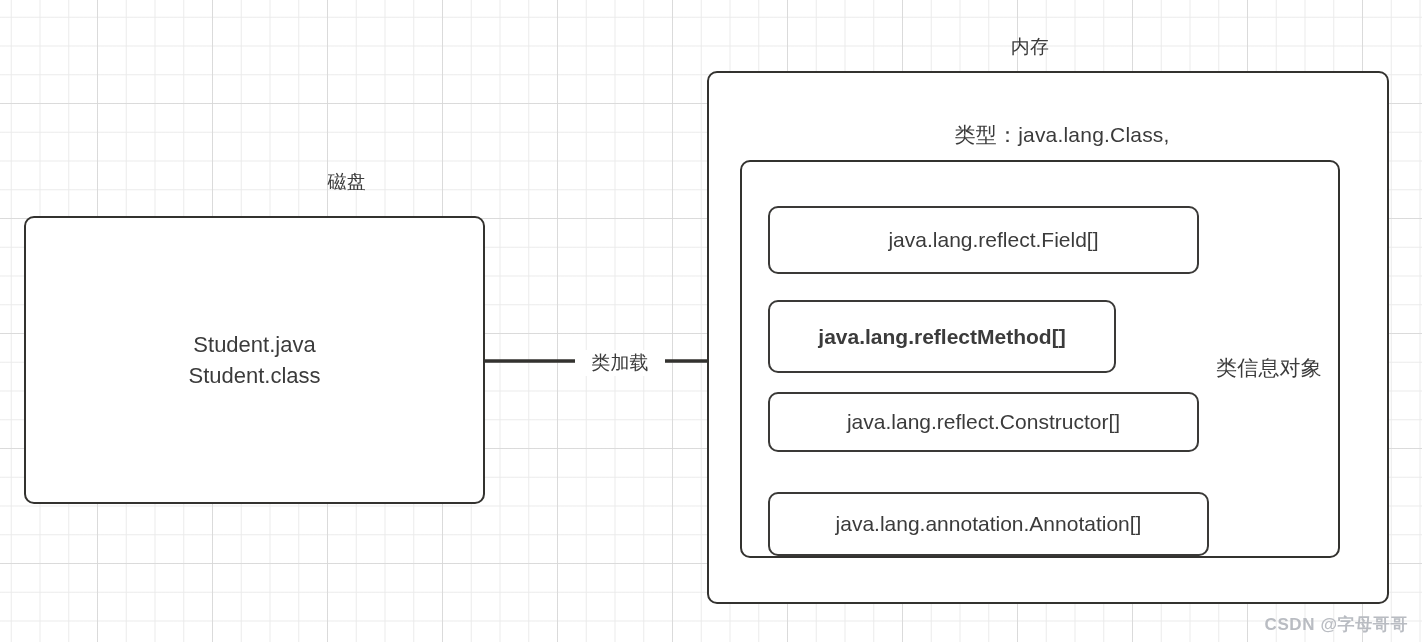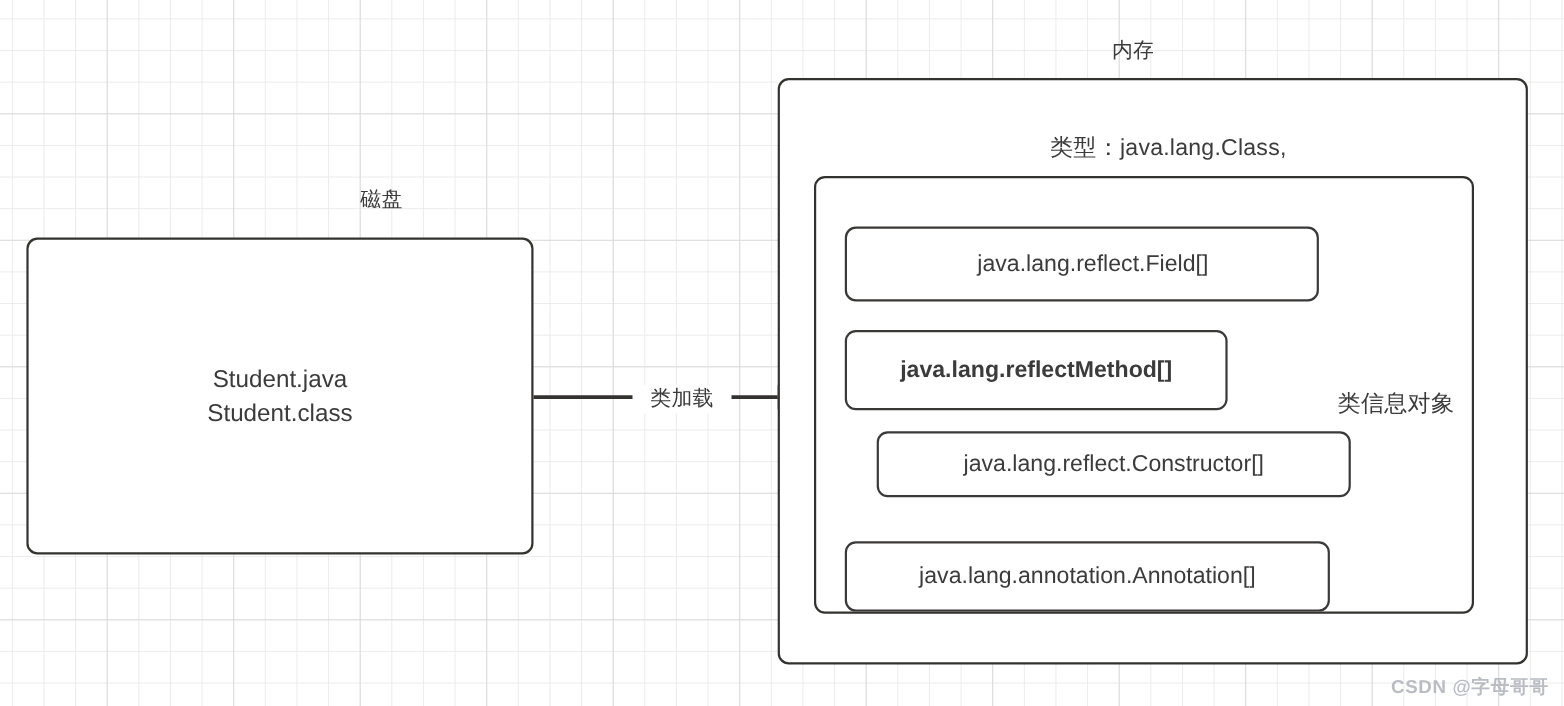--- a/index.html
+++ b/index.html
@@ -143,21 +143,21 @@
     display: flex;
     align-items: center;
     justify-content: center;
     color: #3b3b3b;
     font-size: 21px;
     white-space: pre;
   }
 
   #item-0 { left: 768px; top: 206px; width: 431px; height: 68px; padding-left: 20px; }
   #item-1 { left: 768px; top: 300px; width: 348px; height: 73px; font-weight: bold; }
-  #item-2 { left: 768px; top: 392px; width: 431px; height: 60px; margin-left: 29px; }
+  #item-2 { left: 768px; top: 392px; width: 431px; height: 60px; }
   #item-3 { left: 768px; top: 492px; width: 441px; height: 64px; }
 
   
   #watermark {
     position: absolute;
     right: 14px;
     bottom: 6px;
     color: #b9bcc2;
     font-size: 17px;
     letter-spacing: 0.6px;

